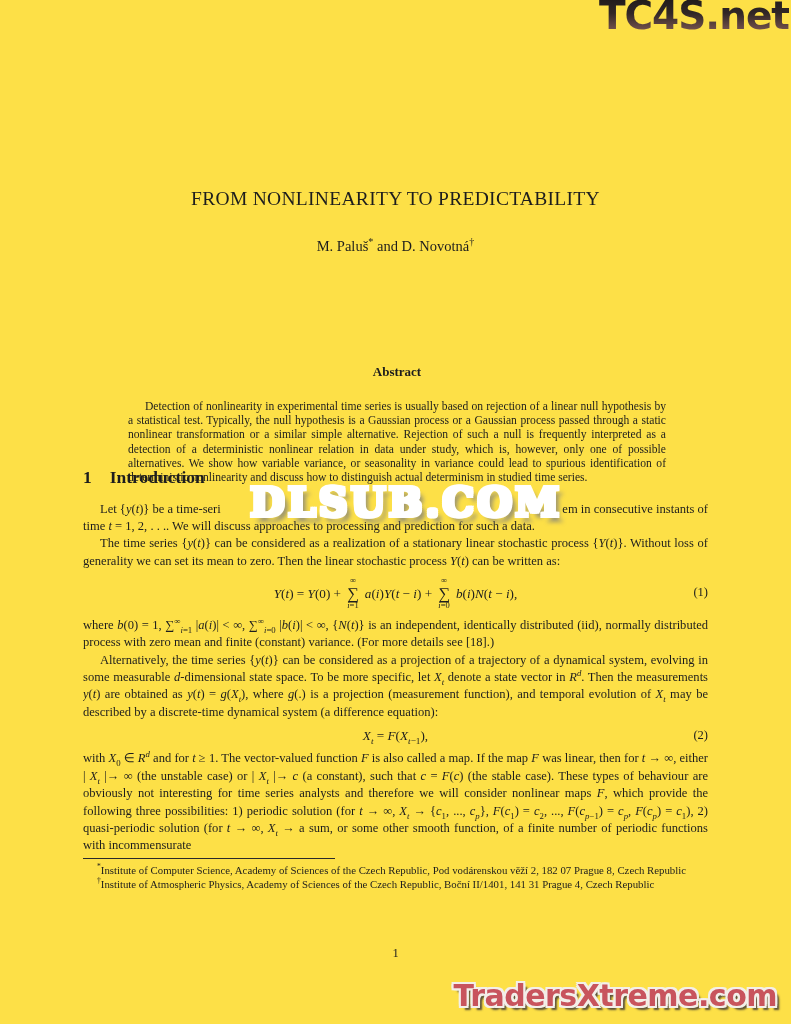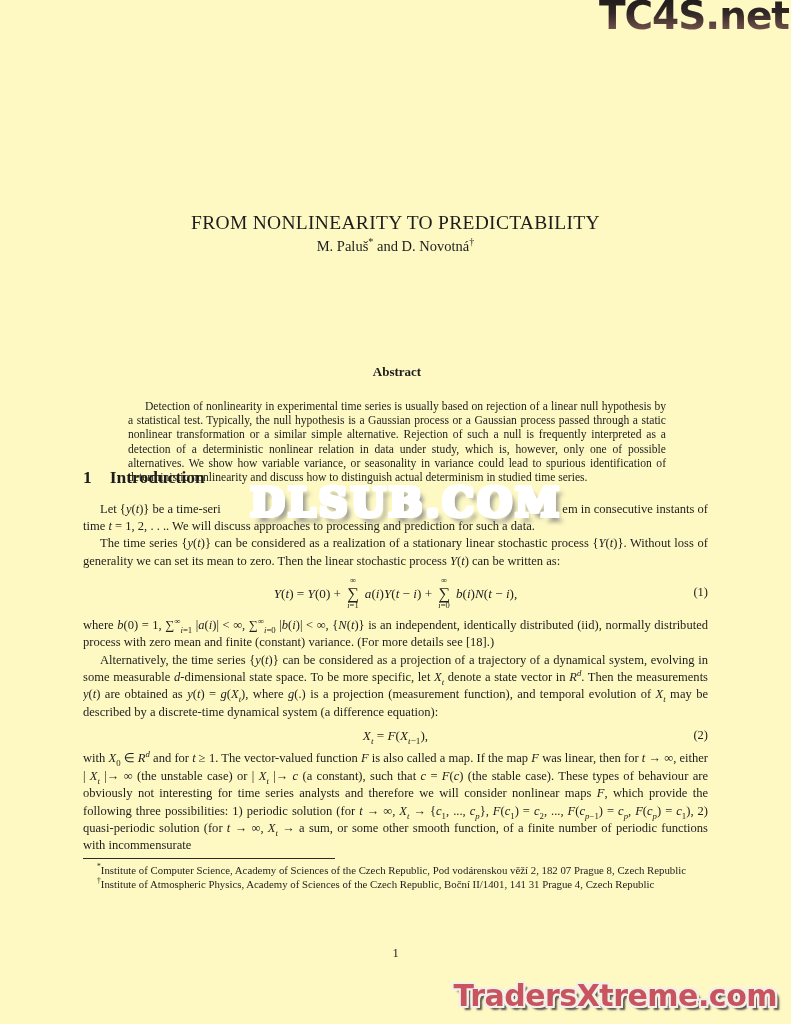--- a/index.html
+++ b/index.html
@@ -1,18 +1,18 @@
 <!DOCTYPE html>
 <html><head>
 <meta charset="utf-8">
 <style>
   html,body { margin:0; padding:0; background:#888; }
   .page {
     position:relative; width:791px; height:1024px; margin:0 auto;
-    background:#fef9c3; overflow:hidden;
+    background:#fde047; overflow:hidden;
     font-family:"Liberation Serif", serif; color:#1d1d1d;
   }
   
   .wm-tc4s {
     position:absolute; top:-7px; right:2px;
     font-family:"DejaVu Sans", sans-serif; font-weight:bold;
     font-size:39px; letter-spacing:-1px;
     background:linear-gradient(180deg,#1f1a1a 10%,#312726 45%,#6b4c47 78%,#967269 100%);
     -webkit-background-clip:text; background-clip:text;
     color:transparent; -webkit-text-fill-color:transparent;
@@ -35,21 +35,21 @@
     font-family:"DejaVu Sans", sans-serif; font-weight:bold;
     font-size:30px; letter-spacing:-0.5px; line-height:1;
     color:#c8545d;
     text-shadow:
       -2px -2px 0 #f3efe9, 2px -2px 0 #f3efe9, -2px 2px 0 #f3efe9, 2px 2px 0 #f3efe9,
       -2px 0 0 #f3efe9, 2px 0 0 #f3efe9, 0 -2px 0 #f3efe9, 0 2px 0 #f3efe9,
       4px 4px 2px rgba(60,55,54,0.85);
     z-index:5;
   }
   
-  .title   { position:absolute; top:212px; left:0; width:100%; text-align:center;
+  .title   { position:absolute; top:188px; left:0; width:100%; text-align:center;
              font-size:19.5px; letter-spacing:0.3px; }
   .authors { position:absolute; top:238px; left:0; width:100%; text-align:center; font-size:14.5px; }
   .date    { position:absolute; top:276px; left:0; width:100%; text-align:center; font-size:14px; }
   
   .abstract { position:absolute; top:328px; left:128px; width:538px; }
   .abstract .ab-head { text-align:center; font-weight:bold; font-size:13px; margin-bottom:9px;margin-top:36px; }
   .abstract .ab-body { font-size:11.6px; line-height:14.2px; text-align:justify; text-indent:17px;margin-top:20px; }
   
   .content { position:absolute; top:467px; left:83px; width:625px; height:384px; overflow:hidden;
              font-size:12.55px; line-height:17.35px; text-align:justify; }

